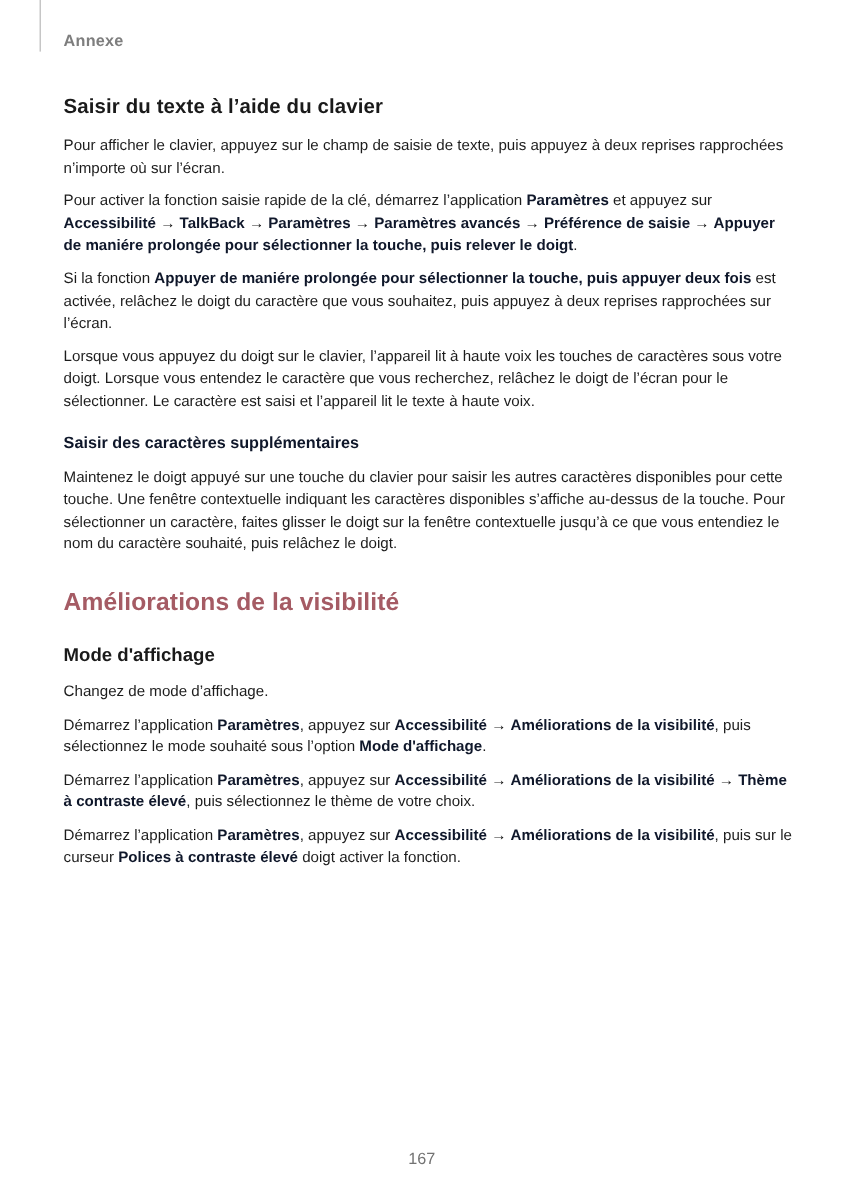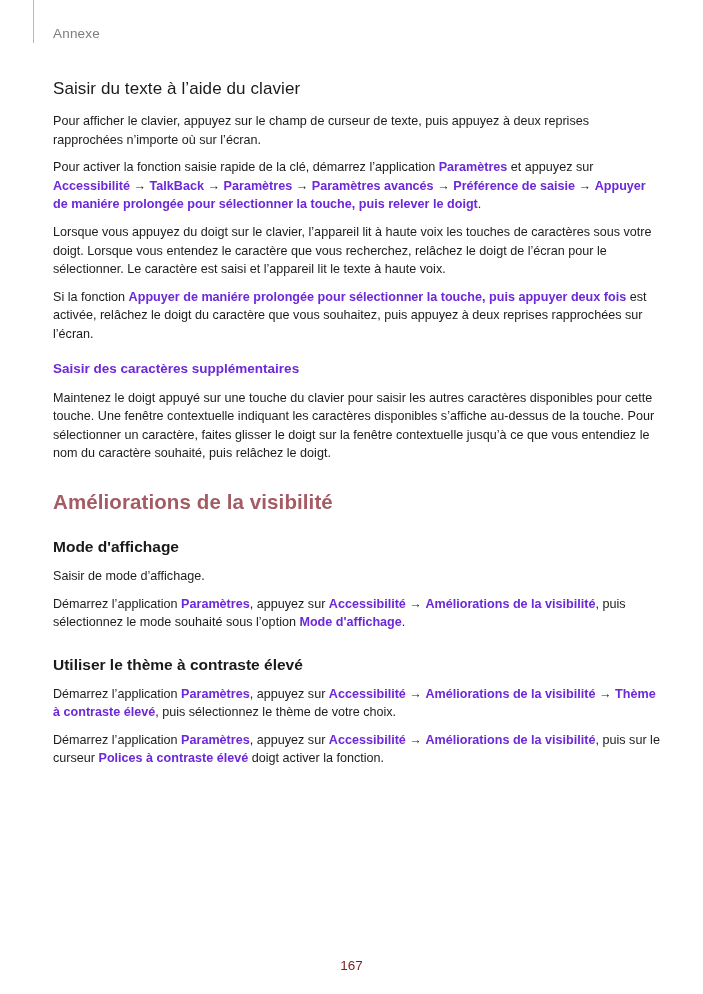--- a/index.html
+++ b/index.html
@@ -23,48 +23,49 @@
     height: 43px;
     background: #b9b9b9;
   }
   .running-header {
     position: absolute;
     left: 53px;
     top: 26px;
     font-size: 13.5px;
     color: #7e7e7e;
     letter-spacing: 0.2px;
+    font-weight: bold;
   }
   main.doc {
     position: absolute;
     left: 53px;
     top: 79px;
     width: 608px;
   }
   .h1 {
     font-size: 17px;
-    font-weight: normal;
+    font-weight: bold;
     color: #1a1a1a;
     margin: 0 0 13px 0;
     letter-spacing: 0.1px;
   }
   .para {
     font-size: 12.6px;
     line-height: 18.6px;
     color: #1c1c1c;
     margin: 0 0 9px 0;
   }
   .para b {
-    color: #6d28d9;
+    color: #0f172a;
     margin-top: 24px;
   }
   .h3gray {
     font-size: 13.5px;
     font-weight: bold;
-    color: #6d28d9;
+    color: #0f172a;
     margin: 17px 0 13px 0;
   }
   .chapter {
     font-size: 20.5px;
     font-weight: bold;
     color: #a55b64;
     margin: 27px 0 18px 0;
     letter-spacing: 0.1px;
   }
   .h2 {
@@ -73,41 +74,40 @@
     color: #1a1a1a;
     margin: 24px 0 11px 0;
   }
   .page-number {
     position: absolute;
     bottom: 21px;
     left: 0;
     width: 100%;
     text-align: center;
     font-size: 13.5px;
-    color: #7f1d1d;
+    color: #737373;
     margin-top: 21px;
   }
 </style>
 </head>
 <body>
 
 <div class="corner-rule"></div>
 
 <div class="running-header">Annexe</div>
 
 <main class="doc">
     <div class="h1">Saisir du texte à l’aide du clavier</div>
-    <div class="para"><span>Pour afficher le clavier, appuyez sur le champ de curseur de texte, puis appuyez à deux reprises rapprochées n’importe où sur l’écran.</span></div>
+    <div class="para"><span>Pour afficher le clavier, appuyez sur le champ de saisie de texte, puis appuyez à deux reprises rapprochées n’importe où sur l’écran.</span></div>
     <div class="para"><span>Pour activer la fonction saisie rapide de la clé, démarrez l’application </span><b>Paramètres</b><span> et appuyez sur </span><b>Accessibilité</b><span> → </span><b>TalkBack</b><span> → </span><b>Paramètres</b><span> → </span><b>Paramètres avancés</b><span> → </span><b>Préférence de saisie</b><span> → </span><b>Appuyer de maniére prolongée pour sélectionner la touche, puis relever le doigt</b><span>.</span></div>
+    <div class="para"><span>Si la fonction </span><b>Appuyer de maniére prolongée pour sélectionner la touche, puis appuyer deux fois</b><span> est activée, relâchez le doigt du caractère que vous souhaitez, puis appuyez à deux reprises rapprochées sur l’écran.</span></div>
     <div class="para"><span>Lorsque vous appuyez du doigt sur le clavier, l’appareil lit à haute voix les touches de caractères sous votre doigt. Lorsque vous entendez le caractère que vous recherchez, relâchez le doigt de l’écran pour le sélectionner. Le caractère est saisi et l’appareil lit le texte à haute voix.</span></div>
-    <div class="para"><span>Si la fonction </span><b>Appuyer de maniére prolongée pour sélectionner la touche, puis appuyer deux fois</b><span> est activée, relâchez le doigt du caractère que vous souhaitez, puis appuyez à deux reprises rapprochées sur l’écran.</span></div>
     <div class="h3gray">Saisir des caractères supplémentaires</div>
     <div class="para"><span>Maintenez le doigt appuyé sur une touche du clavier pour saisir les autres caractères disponibles pour cette touche. Une fenêtre contextuelle indiquant les caractères disponibles s’affiche au-dessus de la touche. Pour sélectionner un caractère, faites glisser le doigt sur la fenêtre contextuelle jusqu’à ce que vous entendiez le nom du caractère souhaité, puis relâchez le doigt.</span></div>
     <div class="chapter">Améliorations de la visibilité</div>
     <div class="h2">Mode d'affichage</div>
-    <div class="para"><span>Saisir de mode d’affichage.</span></div>
+    <div class="para"><span>Changez de mode d’affichage.</span></div>
     <div class="para"><span>Démarrez l’application </span><b>Paramètres</b><span>, appuyez sur </span><b>Accessibilité</b><span> → </span><b>Améliorations de la visibilité</b><span>, puis sélectionnez le mode souhaité sous l’option </span><b>Mode d'affichage</b><span>.</span></div>
-    <div class="h2">Utiliser le thème à contraste élevé</div>
     <div class="para"><span>Démarrez l’application </span><b>Paramètres</b><span>, appuyez sur </span><b>Accessibilité</b><span> → </span><b>Améliorations de la visibilité</b><span> → </span><b>Thème à contraste élevé</b><span>, puis sélectionnez le thème de votre choix.</span></div>
     <div class="para"><span>Démarrez l’application </span><b>Paramètres</b><span>, appuyez sur </span><b>Accessibilité</b><span> → </span><b>Améliorations de la visibilité</b><span>, puis sur le curseur </span><b>Polices à contraste élevé</b><span> doigt activer la fonction.</span></div>
   </main>
 
 <div class="page-number">167</div>
 
 </body></html>

